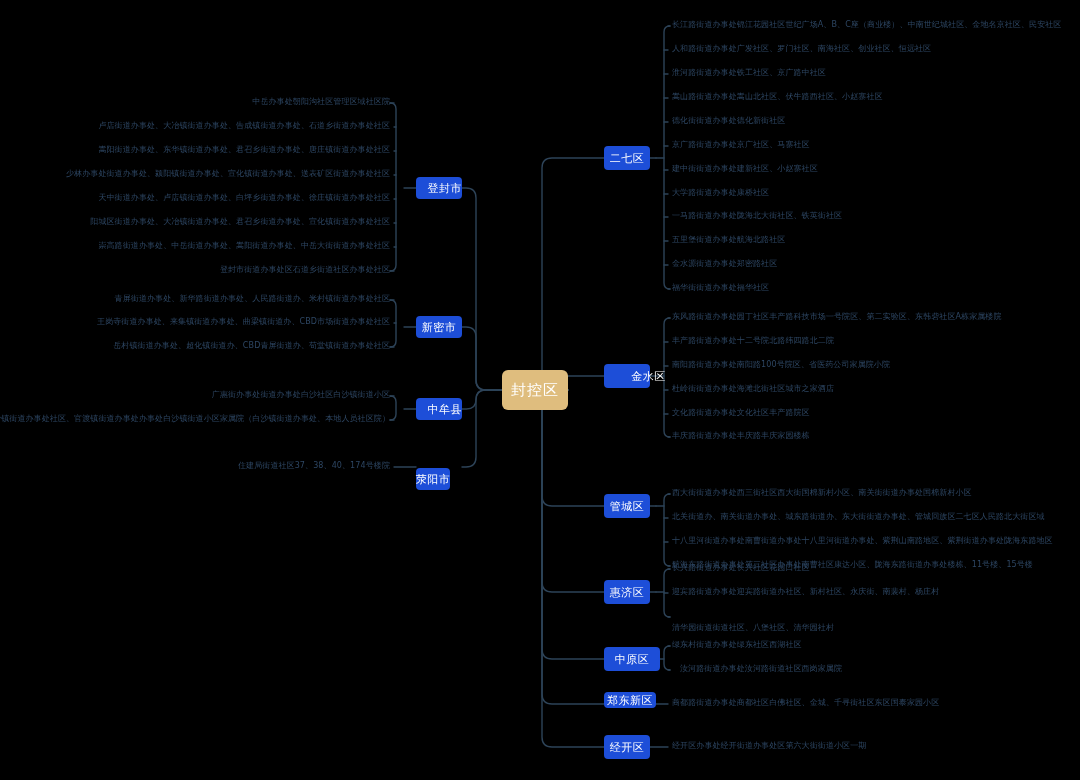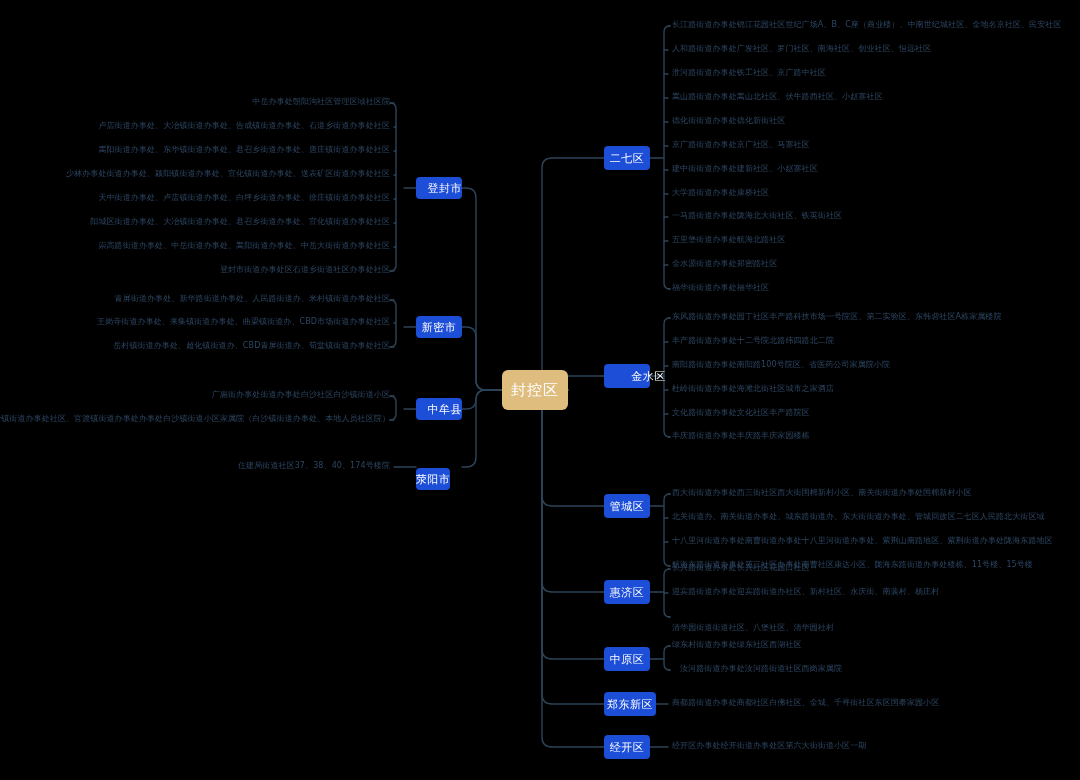--- a/index.html
+++ b/index.html
@@ -177,26 +177,26 @@
     <div class="leaf r" style="top: 488px; left: 672px;">西大街街道办事处西三街社区西大街国棉新村小区、南关街街道办事处国棉新村小区</div>
     <div class="leaf r" style="top: 512px; left: 672px;">北关街道办、南关街道办事处、城东路街道办、东大街街道办事处、管城回族区二七区人民路北大街区域</div>
     <div class="leaf r" style="top: 536px; left: 672px;">十八里河街道办事处南曹街道办事处十八里河街道办事处、紫荆山南路地区、紫荆街道办事处陇海东路地区</div>
     <div class="leaf r" style="top: 560px; left: 672px;">航海东路街道办事处第三社区办事处南曹社区康达小区、陇海东路街道办事处楼栋、11号楼、15号楼</div>
     <div class="node" style="left: 604px; top: 580px; width: 46px; height: 24px;">
       <span>惠济区</span>
     </div>
     <div class="leaf r" style="top: 563px; left: 672px;">长兴路街道办事处长兴社区花园口社区</div>
     <div class="leaf r" style="top: 587px; left: 672px;">迎宾路街道办事处迎宾路街道办社区、新村社区、永庆街、南裴村、杨庄村</div>
     <div class="leaf r" style="top: 611px; left: 672px; margin-top: 12px;">清华园街道街道社区、八堡社区、清华园社村</div>
-    <div class="node" style="left: 604px; top: 647px; width: 46px; height: 24px;">
+    <div class="node" style="left: 604px; top: 647px; width: 56px; height: 24px;">
       <span>中原区</span>
     </div>
     <div class="leaf r" style="top: 640px; left: 672px;">绿东村街道办事处绿东社区西湖社区</div>
     <div class="leaf r" style="top: 664px; left: 672px; padding-left: 8px;">汝河路街道办事处汝河路街道社区西岗家属院</div>
-    <div class="node" style="left: 604px; top: 692px; width: 52px; height: 24px;">
+    <div class="node" style="left: 604px; top: 692px; width: 52px; height: 16px;">
       <span>郑东新区</span>
     </div>
     <div class="leaf r" style="top: 698px; left: 672px;">商都路街道办事处商都社区白佛社区、金城、千寻街社区东区国泰家园小区</div>
     <div class="node" style="left: 604px; top: 735px; width: 46px; height: 24px;">
       <span>经开区</span>
     </div>
     <div class="leaf r" style="top: 741px; left: 672px;">经开区办事处经开街道办事处区第六大街街道小区一期</div>
     <div class="node" style="left: 416px; top: 177px; width: 46px; height: 22px; justify-content: flex-end;">
       <span>登封市</span>
     </div>

